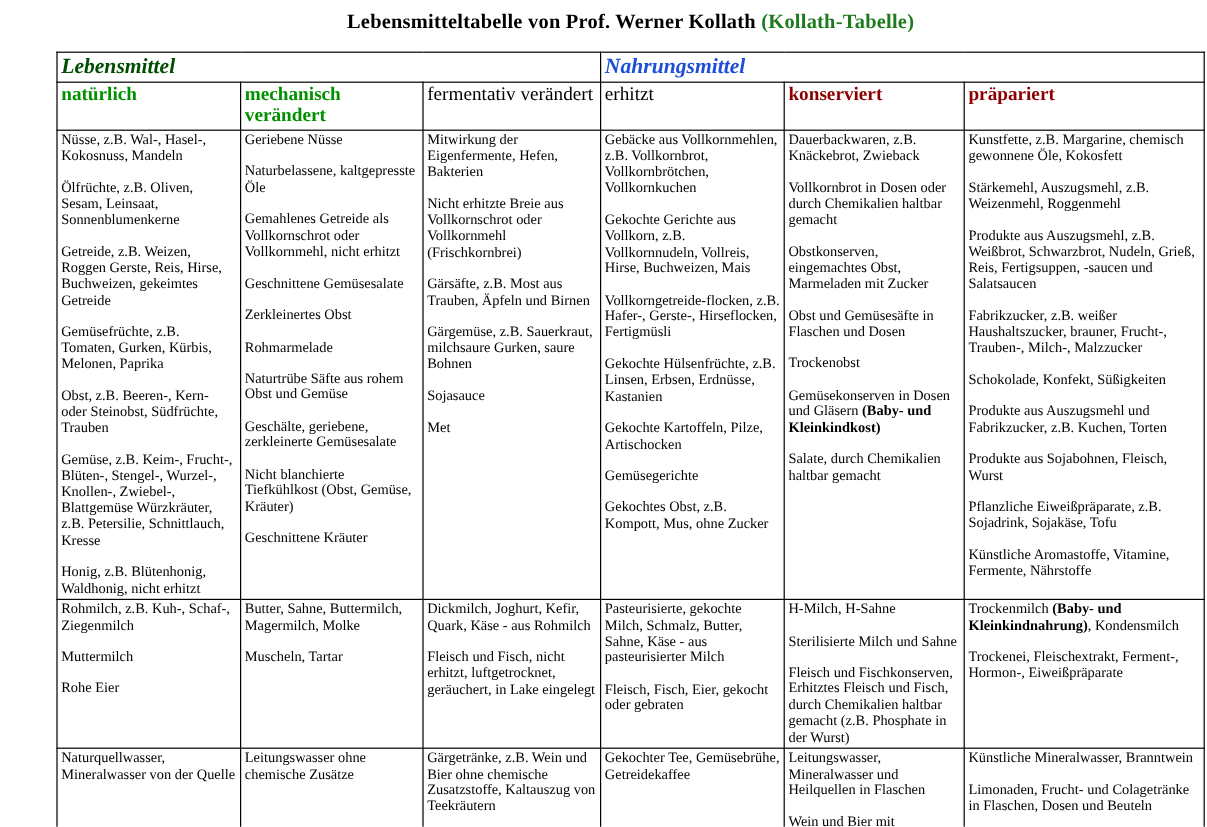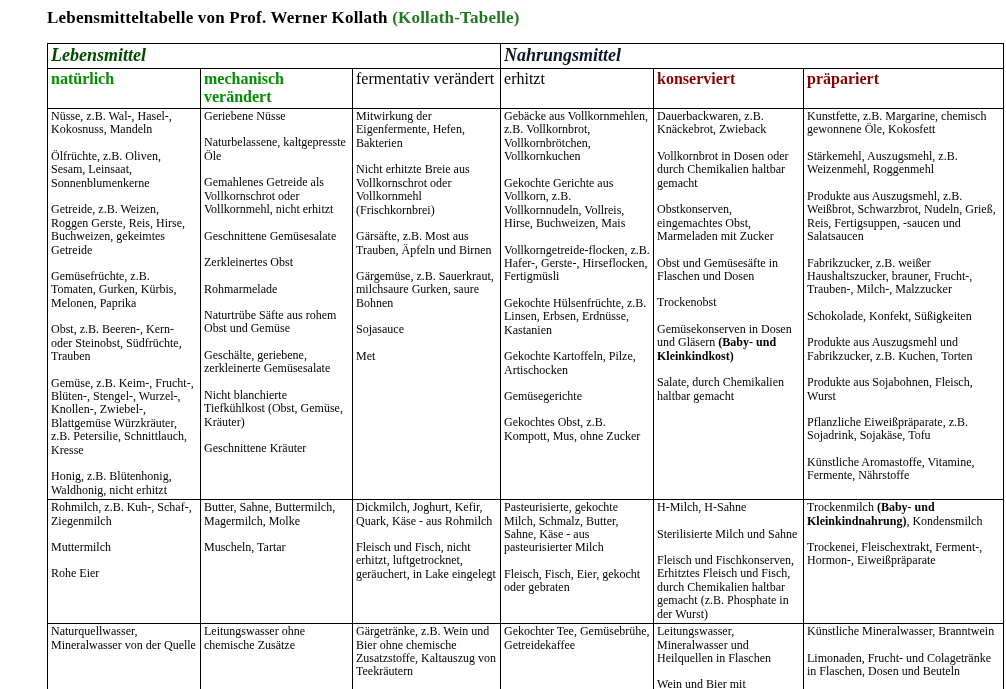--- a/index.html
+++ b/index.html
@@ -8,20 +8,21 @@
     font-family: "Liberation Serif", serif;
     color: #000;
   }
   .page { padding: 4px 2px 0 47px; }
 
   h1.title {
     font-size: 17px;
     font-weight: bold;
     margin: 4px 0 15px 0;
     letter-spacing: 0.2px;
+    text-align: center;
   }
   h1.title .suffix { color: #1e7a1e; }
 
   table.kollath {
     border-collapse: collapse;
     table-layout: fixed;
     width: 957px;
   }
   table.kollath th,
   table.kollath td {
@@ -40,21 +41,21 @@
   col.c6 { width: 200px; }
 
   th.gh {
     font-style: italic;
     font-weight: bold;
     font-size: 18px;
     height: 20px;
     padding-left: 4px;
   }
   th.gh-green { color: #004d00; }
-  th.gh-red   { color: #0f172a; }
+  th.gh-red   { color: #1d4ed8; }
 
   th.ch {
     font-size: 16px;
     font-weight: normal;
     height: 17px;
   }
   th.ch-green { color: #009000; font-weight: bold; }
   th.ch-black { color: #000000; }
   th.ch-red   { color: #8b0000; font-weight: bold; }
 

